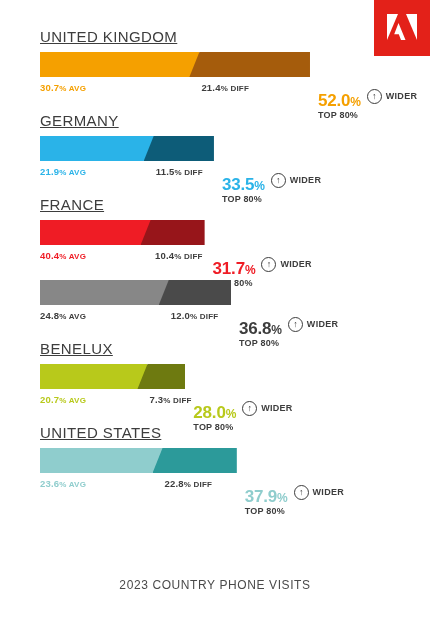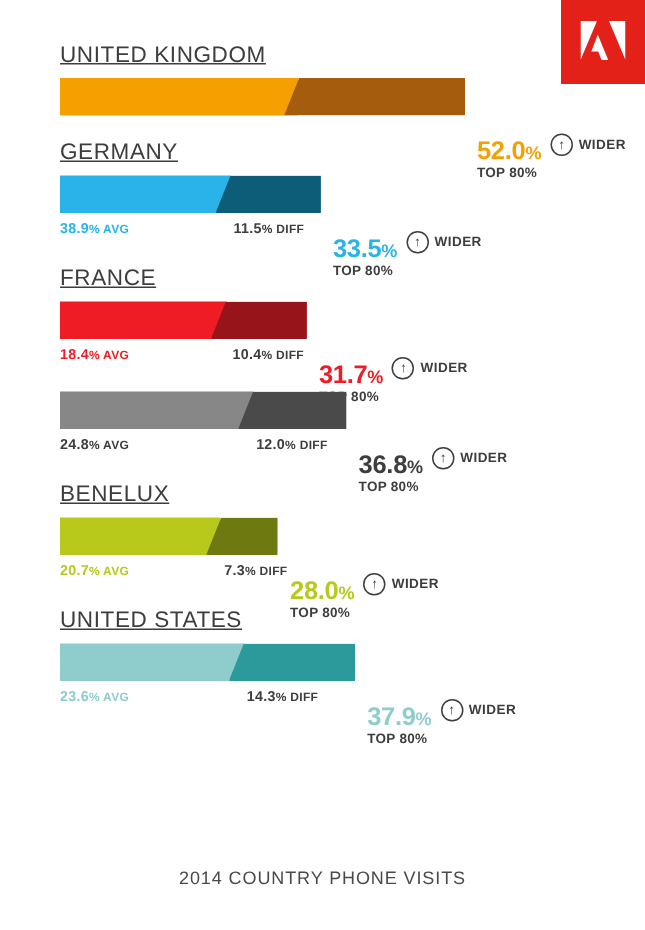--- a/index.html
+++ b/index.html
@@ -141,58 +141,62 @@
           <div class="bar-diff" style="width: 120.596px; background: rgb(165, 92, 12);"></div>
         </div>
         <div class="valblock">
           <div class="total" style="color: rgb(245, 160, 0);"><span>52.0</span><span class="pct">%</span><span class="wider">
               <span class="circ">↑</span>
               <span class="wlabel">WIDER</span>
             </span></div>
           <div class="top80">TOP 80%</div>
         </div>
       </div>
+      <div class="labels">
+        <div class="lab lab-avg" style="left: 0px; color: rgb(245, 160, 0);"><span>30.7</span><span class="unit">% AVG</span></div>
+        <div class="lab lab-diff" style="left: 161.404px;"><span>21.4</span><span class="unit">% DIFF</span></div>
+      </div>
     </div>
     <div class="country">
       <div class="country-name">GERMANY</div>
       <div class="barrow">
         <div class="bars">
           <div class="bar-avg" style="width: 113.712px; background: rgb(42, 179, 232);"></div>
           <div class="bar-diff" style="width: 70.2308px; background: rgb(13, 92, 120);"></div>
         </div>
         <div class="valblock">
           <div class="total" style="color: rgb(42, 179, 232);"><span>33.5</span><span class="pct">%</span><span class="wider">
               <span class="circ">↑</span>
               <span class="wlabel">WIDER</span>
             </span></div>
           <div class="top80">TOP 80%</div>
         </div>
       </div>
       <div class="labels">
-        <div class="lab lab-avg" style="left: 0px; color: rgb(42, 179, 232);"><span>38.9</span><span class="unit">% AVG</span></div>
+        <div class="lab lab-avg" style="left: 0px; color: rgb(42, 179, 232);"><span>21.9</span><span class="unit">% AVG</span></div>
         <div class="lab lab-diff" style="left: 115.712px; text-align: center;"><span>11.5</span><span class="unit">% DIFF</span></div>
       </div>
     </div>
     <div class="country">
       <div class="country-name">FRANCE</div>
       <div class="barrow">
         <div class="bars">
           <div class="bar-avg" style="width: 110.596px; background: rgb(239, 28, 37);"></div>
           <div class="bar-diff" style="width: 64px; background: rgb(151, 21, 26);"></div>
         </div>
         <div class="valblock">
           <div class="total" style="color: rgb(239, 28, 37);"><span>31.7</span><span class="pct">%</span><span class="wider">
               <span class="circ">↑</span>
               <span class="wlabel">WIDER</span>
             </span></div>
           <div class="top80">TOP 80%</div>
         </div>
       </div>
       <div class="labels">
-        <div class="lab lab-avg" style="left: 0px; color: rgb(239, 28, 37);"><span>18.4</span><span class="unit">% AVG</span></div>
+        <div class="lab lab-avg" style="left: 0px; color: rgb(239, 28, 37);"><span>40.4</span><span class="unit">% AVG</span></div>
         <div class="lab lab-diff" style="left: 115px;"><span>10.4</span><span class="unit">% DIFF</span></div>
       </div>
     </div>
     <div class="country">
       <div class="barrow">
         <div class="bars">
           <div class="bar-avg" style="width: 128.769px; background: rgb(135, 135, 135);"></div>
           <div class="bar-diff" style="width: 72.3077px; background: rgb(74, 74, 74);"></div>
         </div>
         <div class="valblock">
@@ -238,18 +242,18 @@
         <div class="valblock">
           <div class="total" style="color: rgb(143, 205, 205);"><span>37.9</span><span class="pct">%</span><span class="wider">
               <span class="circ">↑</span>
               <span class="wlabel">WIDER</span>
             </span></div>
           <div class="top80">TOP 80%</div>
         </div>
       </div>
       <div class="labels">
         <div class="lab lab-avg" style="left: 0px; color: rgb(143, 205, 205);"><span>23.6</span><span class="unit">% AVG</span></div>
-        <div class="lab lab-diff" style="left: 124.538px;"><span>14.3</span><span class="unit">% DIFF</span></div>
+        <div class="lab lab-diff" style="left: 124.538px;"><span>22.8</span><span class="unit">% DIFF</span></div>
       </div>
     </div>
   </div>
 
-<div class="footer">2014 COUNTRY PHONE VISITS</div>
+<div class="footer">2023 COUNTRY PHONE VISITS</div>
 
 </body></html>

